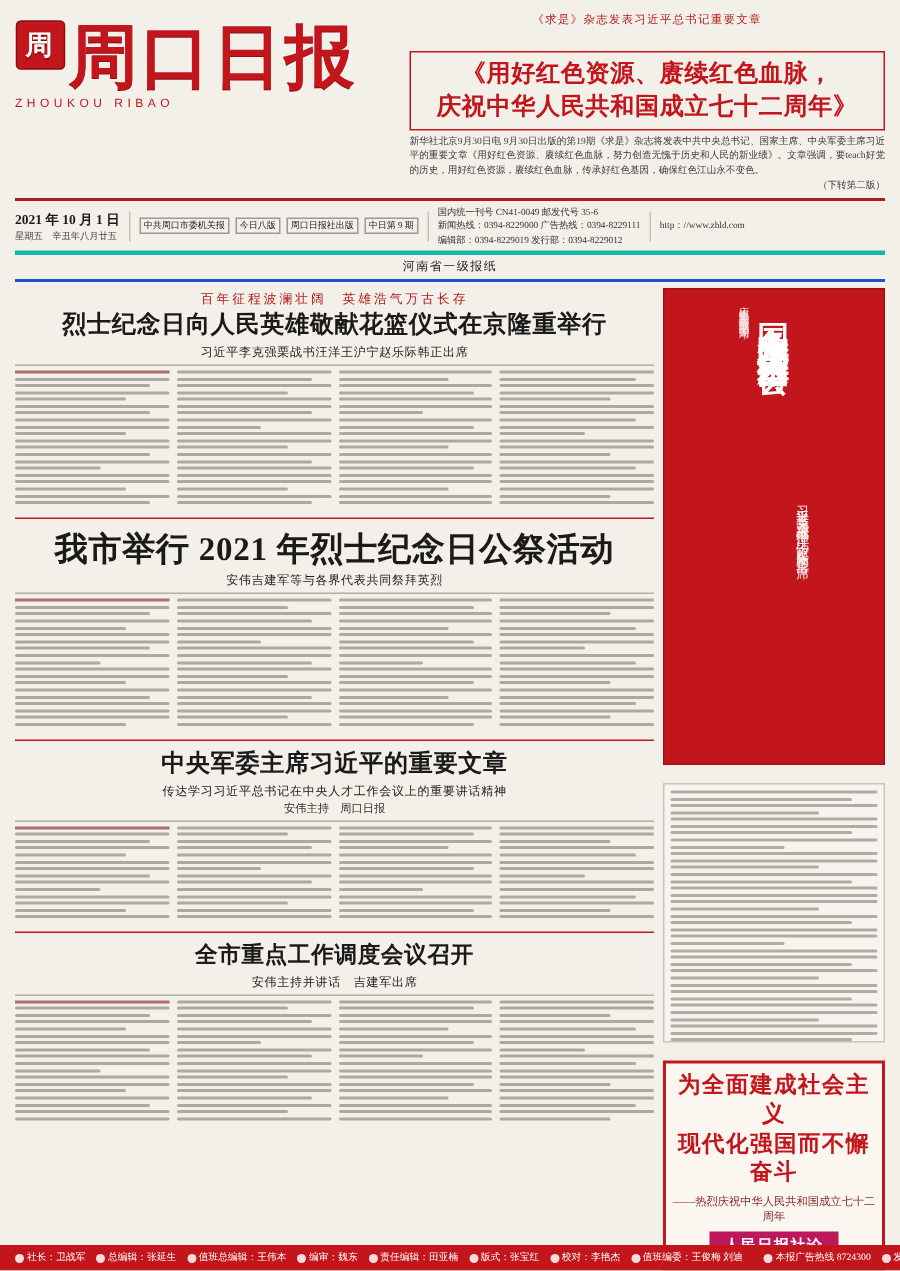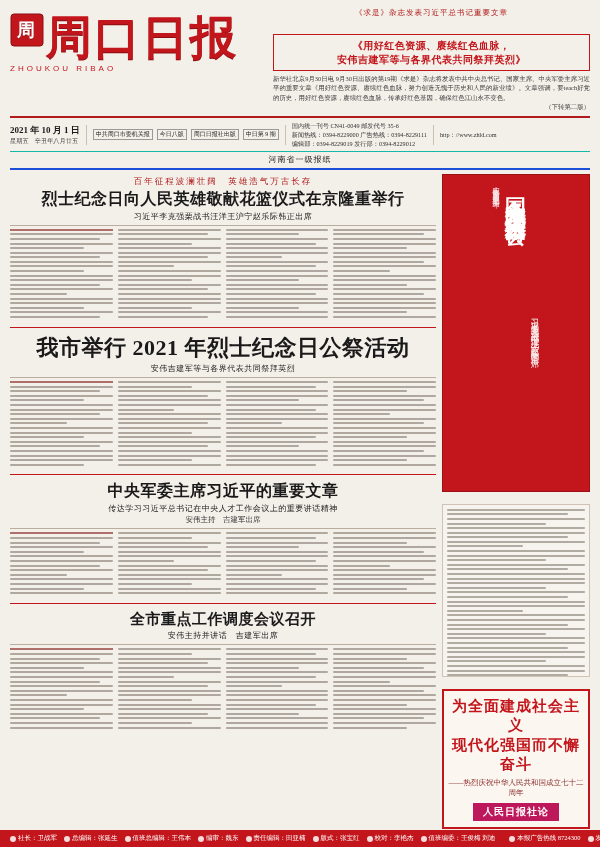--- a/index.html
+++ b/index.html
@@ -52,39 +52,39 @@
     color:#b01b1b;
     letter-spacing:1px;
     margin-bottom:16px;
   }
   .mh-head{
     border:1px solid #c3161c;
     padding:4px 6px;
     text-align:center;
     color:#c3161c;
     font-weight:bold;
-    font-size:10px;
+    font-size:16px;
     line-height:1.35;
     letter-spacing:0.5px;
   }
   .mh-sub{
     font-size:6.4px;
     line-height:1.45;
     color:#3a3a3a;
     margin-top:3px;
     text-align:justify;
   }
   .mh-sign{font-size:6.4px;text-align:right;color:#3a3a3a;margin-top:1px;}
   
   .datebar{
     display:flex;
     align-items:center;
     font-size:7px;
     padding:3px 0 2px 0;
-    border-bottom:1px solid #14b8a6;
+    border-bottom:3px solid #14b8a6;
     gap:6px;
   }
   .db-date{font-size:9px;font-weight:bold;white-space:nowrap;}
   .db-col{font-size:6.2px;line-height:1.5;color:#333;}
   .db-sep{width:1px;height:20px;background:#c9bfb4;}
   .db-tags{display:flex;gap:4px;flex-wrap:wrap;}
   .db-tag{border:1px solid #999;padding:0 2px;font-size:6px;}
   .lunar{font-size:6.2px;color:#444;}
   .sitebar{
     text-align:center;
@@ -212,21 +212,21 @@
             <text x="17" y="23" font-size="18" text-anchor="middle" fill="#fff" font-family="Liberation Serif, serif">周</text>
           </svg>
         </span><span>周口日报</span>
       </div>
       <div class="logo-py">ZHOUKOU RIBAO</div>
     </div>
     <div class="mh-right">
       <div class="mh-kicker">《求是》杂志发表习近平总书记重要文章</div>
       <div class="mh-head">
         <div>《用好红色资源、赓续红色血脉，</div>
-        <div>安伟吉建军等与各界代表共同祭拜英烈》</div>
+        <div>庆祝中华人民共和国成立七十二周年》</div>
       </div>
       <div class="mh-sub">新华社北京9月30日电 9月30日出版的第19期《求是》杂志将发表中共中央总书记、国家主席、中央军委主席习近平的重要文章《用好红色资源、赓续红色血脉，努力创造无愧于历史和人民的新业绩》。文章强调，要teach好党的历史，用好红色资源，赓续红色血脉，传承好红色基因，确保红色江山永不变色。</div>
       <div class="mh-sign">（下转第二版）</div>
     </div>
   </div>
 
   <div class="datebar">
     <div>
       <div class="db-date"><span>2021 年 10 月 1 日</span></div>
       <div class="lunar"><span>星期五</span>　<span>辛丑年八月廿五</span></div>
@@ -442,21 +442,21 @@
               <div class="ln"></div>
           </div>
         </div>
       </div>
 
       <div class="rule-red"></div>
 
       <div>
         <div class="headline h3">中央军委主席习近平的重要文章</div>
         <div class="subhead">传达学习习近平总书记在中央人才工作会议上的重要讲话精神</div>
-        <div class="byline">安伟主持　吉建军出席</div>
+        <div class="byline">安伟主持　周口日报</div>
         <div class="rule"></div>
         <div class="txtcols">
           <div class="txtcol">
             <div class="lead"></div>
               <div class="ln"></div>
               <div class="ln m"></div>
               <div class="ln"></div>
               <div class="ln s"></div>
             <div class="ln"></div>
               <div class="ln"></div>

